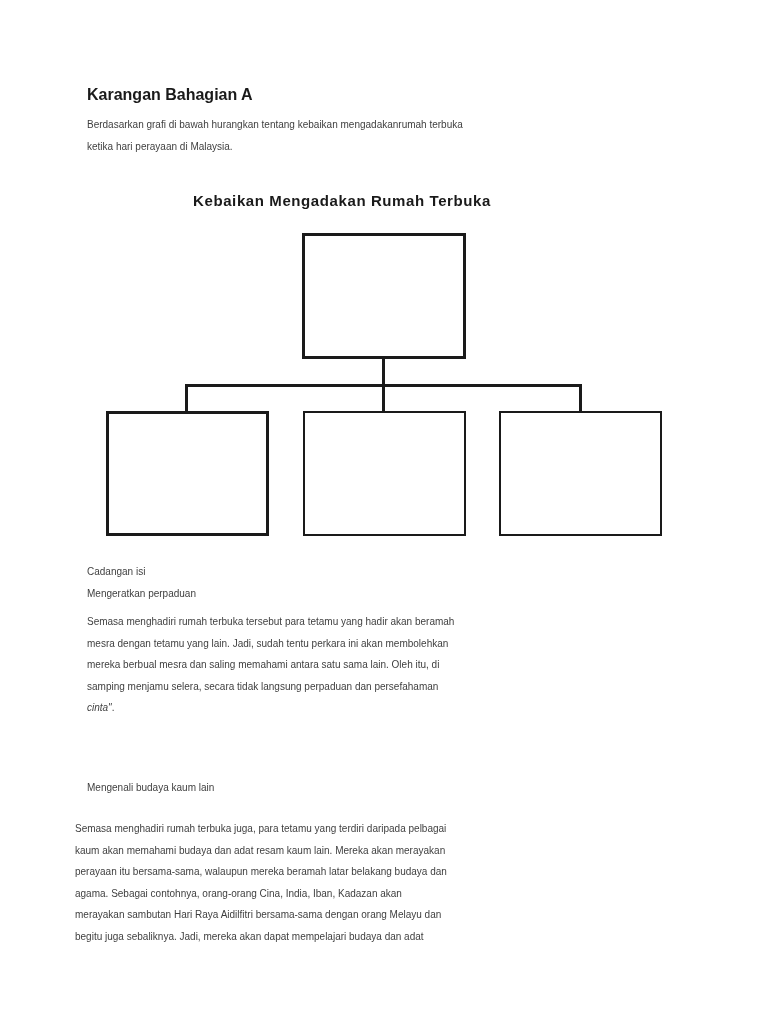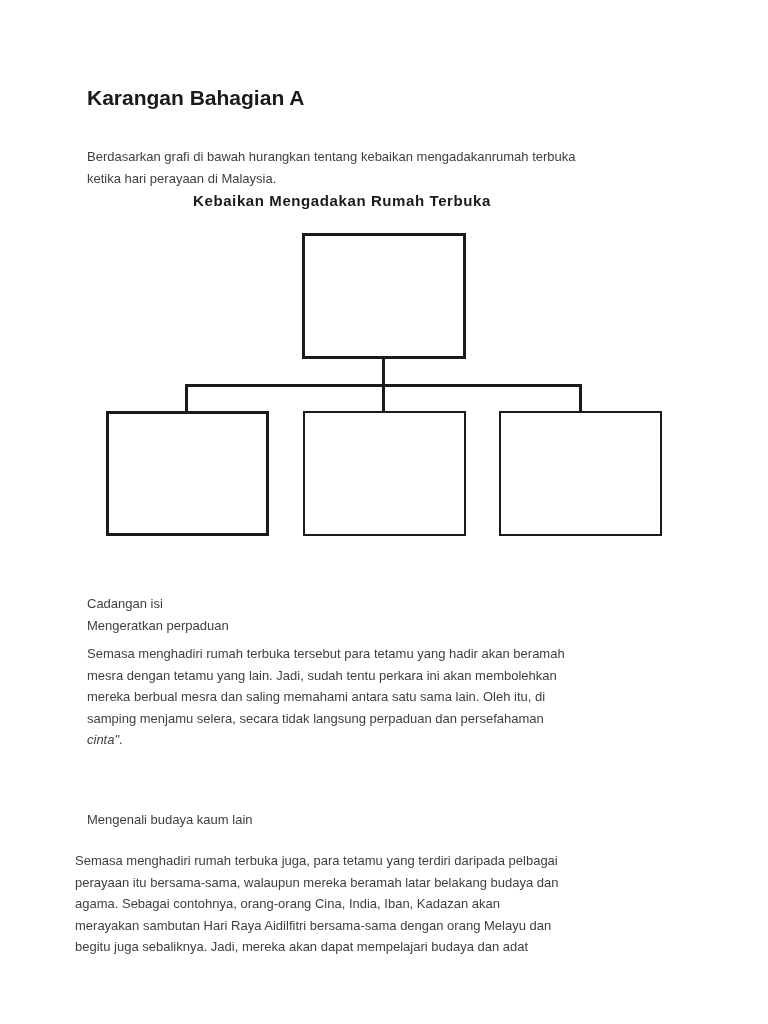--- a/index.html
+++ b/index.html
@@ -5,24 +5,24 @@
   :root{
     --text-color:#3f3f3f;
     --heading-color:#1a1a1a;
     --line-color:#1a1a1a;
     --page-bg:#ffffff;
   }
   *{margin:0;padding:0;box-sizing:border-box;}
   html,body{width:768px;height:1024px;background:var(--page-bg);}
   body{position:relative;font-family:"Liberation Sans","DejaVu Sans",sans-serif;overflow:hidden;}
   .abs{position:absolute;}
-  .body-text{font-size:13px;line-height:21.5px;color:var(--text-color);margin-top:32px;}
+  .body-text{font-size:10px;line-height:21.5px;color:var(--text-color);}
   .tl{white-space:nowrap;}
   .it{font-style:italic;}
-  .doc-heading{font-size:21px;font-weight:bold;color:var(--heading-color);}
+  .doc-heading{font-size:16px;font-weight:bold;color:var(--heading-color);}
   .diagram-title{font-size:15px;font-weight:bold;color:var(--heading-color);letter-spacing:0.6px;white-space:nowrap;}
   .box{background:var(--page-bg);border:3px solid var(--line-color);}
   .box-thin{border-width:2px;}
   .conn{background:var(--line-color);}
 </style>
 </head>
 <body>
 
 <div class="abs doc-heading" style="left:87px;top:86px;">Karangan Bahagian A</div>
 
@@ -56,17 +56,18 @@
     <div class="tl"><span>mesra dengan tetamu yang lain. Jadi, sudah tentu perkara ini akan membolehkan</span></div>
     <div class="tl"><span>mereka berbual mesra dan saling memahami antara satu sama lain. Oleh itu, di</span></div>
     <div class="tl"><span>samping menjamu selera, secara tidak langsung perpaduan dan persefahaman</span></div>
     <div class="tl"><span class="it">cinta"</span><span>.</span></div>
   </div>
 
 <div class="abs body-text" style="left:87px;top:777px;">Mengenali budaya kaum lain</div>
 
 <div class="abs body-text" style="left:75px;top:818px;">
     <div class="tl"><span>Semasa menghadiri rumah terbuka juga, para tetamu yang terdiri daripada pelbagai</span></div>
+    <div class="tl"><span>kaum akan memahami budaya dan adat resam kaum lain. Mereka akan merayakan</span></div>
     <div class="tl"><span>perayaan itu bersama-sama, walaupun mereka beramah latar belakang budaya dan</span></div>
     <div class="tl"><span>agama. Sebagai contohnya, orang-orang Cina, India, Iban, Kadazan akan</span></div>
     <div class="tl"><span>merayakan sambutan Hari Raya Aidilfitri bersama-sama dengan orang Melayu dan</span></div>
     <div class="tl"><span>begitu juga sebaliknya. Jadi, mereka akan dapat mempelajari budaya dan adat</span></div>
   </div>
 
 </body></html>

